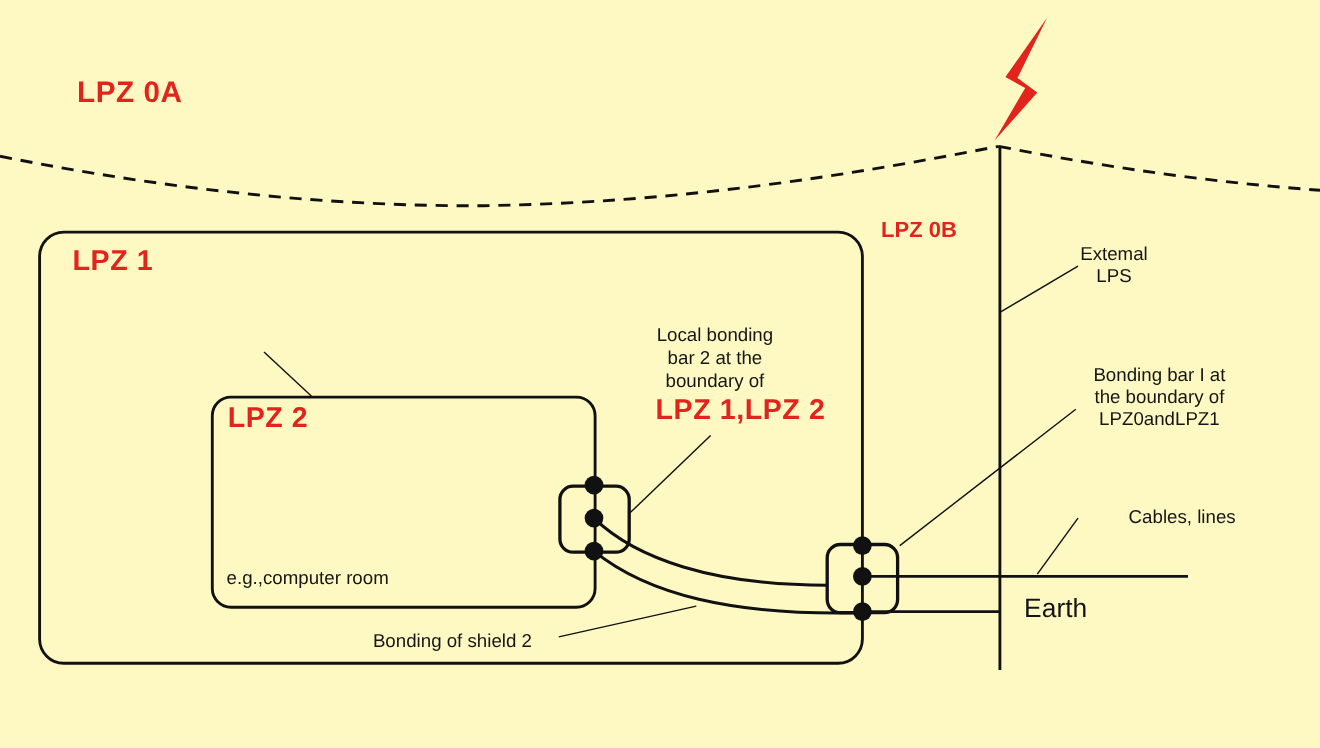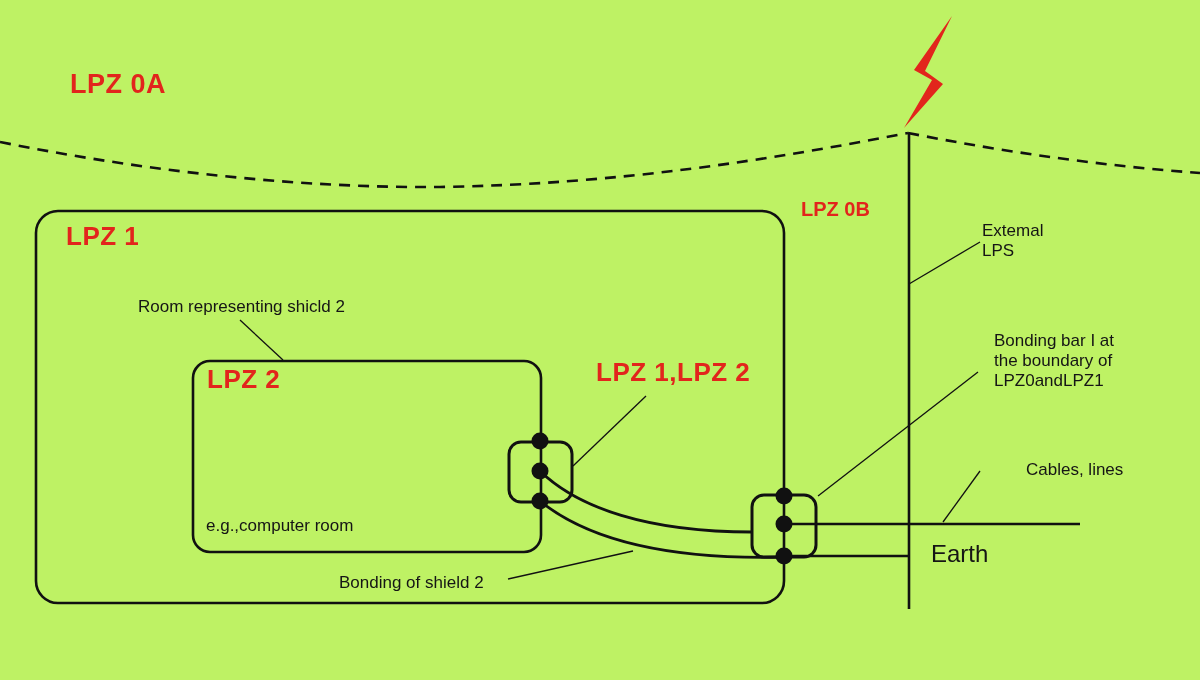--- a/index.html
+++ b/index.html
@@ -1,18 +1,18 @@
 <!DOCTYPE html>
 <html><head>
 <meta charset="utf-8">
 <style>
   html,body{margin:0;padding:0;background:#fff;}
   .stage{
-    position:relative;width:1200px;height:680px;background:#bef264;overflow:hidden;
-    font-family:"Liberation Sans","DejaVu Sans",sans-serif;color:#111;
+    position:relative;width:1200px;height:680px;background:#fef9c3;overflow:hidden;
+    font-family:"Liberation Sans","DejaVu Sans",sans-serif;color:#111;text-align:center;
   }
   .stage svg{position:absolute;left:0;top:0;}
   .lbl{position:absolute;white-space:nowrap;line-height:21px;font-size:17px;color:#151515;}
   .lbl.red{color:#e2251c;font-weight:bold;}
   .lbl.big-red{font-size:27px;letter-spacing:0.5px;}
   .lbl.mid-red{font-size:20px;margin-top:38px;}
   .lbl.earth{font-size:24px;color:#151515;}
   .lines div{white-space:nowrap;}
   .tight{line-height:20px;}
 </style>
@@ -59,22 +59,26 @@
     <line x1="980" y1="471" x2="943" y2="522" stroke="#111" stroke-width="1.3"></line>
     <line x1="508" y1="579" x2="633" y2="551" stroke="#111" stroke-width="1.3"></line>
   </svg>
 
   <div class="lbl red big-red" style="left:70px;top:74px;">LPZ 0A</div>
   <div class="lbl red mid-red" style="left:801px;top:161px;">LPZ 0B</div>
   <div class="lbl red big-red" style="left:66px;top:226px;font-size:26px;">LPZ 1</div>
   <div class="lbl red big-red" style="left:207px;top:369px;font-size:26px;">LPZ 2</div>
   <div class="lbl red big-red" style="left:596px;top:362px;font-size:26px;">LPZ 1,LPZ 2</div>
 
-  <div class="lbl" style="left:138px;top:296px;">Room representing shicld 2</div>
 
+  <div class="lbl lines" style="left:597px;top:294px;">
+    <div>Local bonding</div>
+    <div>bar 2 at the</div>
+    <div>boundary of</div>
+  </div>
 
   <div class="lbl" style="left:206px;top:515px;">e.g.,computer room</div>
 
   <div class="lbl" style="left:327px;top:572px;margin-left:12px;">Bonding of shield 2</div>
 
   <div class="lbl lines tight" style="left:982px;top:221px;">
     <div>Extemal</div>
     <div>LPS</div>
   </div>
 

